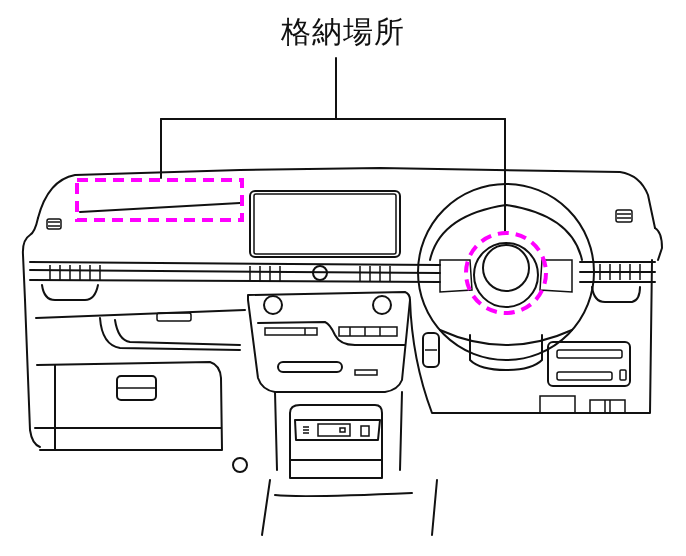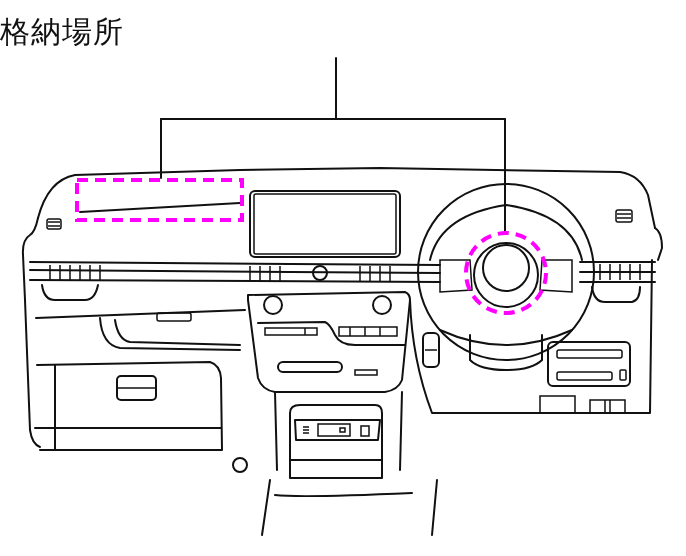--- a/index.html
+++ b/index.html
@@ -1,18 +1,18 @@
 <!DOCTYPE html>
 <html><head>
 <meta charset="utf-8">
 <style>
   html, body { margin: 0; padding: 0; background: #ffffff; }
   body { width: 686px; height: 556px; position: relative; overflow: hidden; font-family: "DejaVu Sans", sans-serif; }
   .title {
-    position: absolute; left: 0; width: 686px; top: 12px; text-align: left;
+    position: absolute; left: 0; width: 686px; top: 12px; text-align: center;
     font-size: 30px; color: #111; letter-spacing: 1px; line-height: 40px;
   }
   svg { position: absolute; left: 0; top: 0; }
   .ln { fill: none; stroke: #111; stroke-width: 2; stroke-linejoin: round; stroke-linecap: round; }
   .thin { fill: none; stroke: #111; stroke-width: 1.5; }
   .mk { fill: none; stroke: #ff00ff; stroke-width: 4; stroke-dasharray: 11 7; }
 </style>
 </head>
 <body>
 

